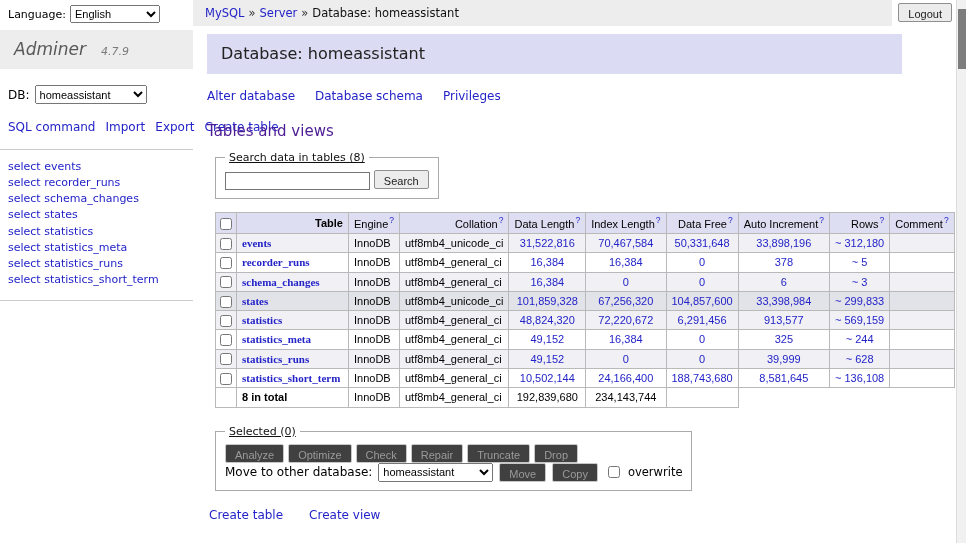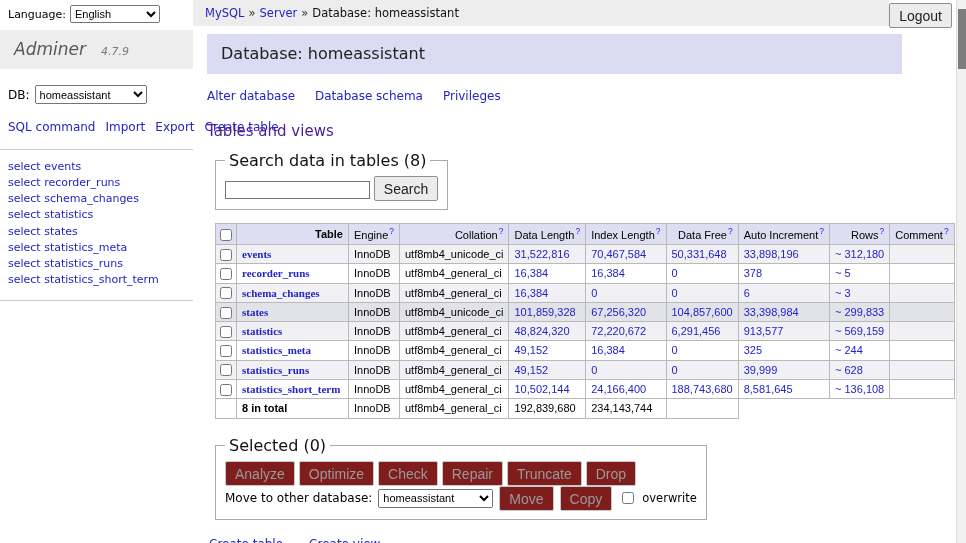--- a/index.html
+++ b/index.html
@@ -49,41 +49,41 @@
   .main{flex:1;padding:8px 0 0 14px;min-width:0;}
   .main h2{
     background:var(--title-bg);margin:0 64px 0 0;padding:10px 14px 11px;
     font-size:16px;font-weight:400;color:#222;
   }
   .db-links{margin:15px 0 0;font-size:12px;}
   .db-links a{margin-right:20px;}
   .main h3{margin:19px 0 11px;font-size:15px;font-weight:400;color:#4c1d95;}
 
   fieldset{border:1px solid #aaa;padding:6px 9px 8px;margin:0 0 0 8px;display:inline-block;}
-  legend{font-size:16px;padding:0 4px;color:#111;}
+  legend{font-size:11px;padding:0 4px;color:#111;text-decoration:underline;}
   .search-fs input[type=text]{width:145px;height:18px;font-size:11px;border:1px solid #767676;padding:1px 3px;}
   .btn{
-    font-family:"Liberation Sans",sans-serif;font-size:14px;color:#222;
-    background:#ececec;border:1px solid #8f8f8f;border-radius:2px;padding:4px 9px;height:25px;
-  }
-  .btn[disabled]{color:#9a9a9a;border-color:#c7c7c7;background:#7f1d1d;text-align:right;}
+    font-family:"Liberation Sans",sans-serif;font-size:11px;color:#222;
+    background:#ececec;border:1px solid #8f8f8f;border-radius:2px;padding:4px 9px;height:19px;
+  }
+  .btn[disabled]{color:#9a9a9a;border-color:#c7c7c7;background:#404040;text-align:right;}
 
   
   table.data{
     border-collapse:collapse;margin:13px 0 0 8px;
     font-family:"Liberation Sans",sans-serif;font-size:11px;
   }
   table.data th,table.data td{border:1px solid #b9b9b9;padding:2px 5px;line-height:1.3;}
   table.data thead th{background:var(--header-bg);font-weight:400;text-align:right;white-space:nowrap;}
   table.data thead th .bold{font-weight:700;}
   table.data sup.help{font-size:8.5px;color:var(--link);margin-left:1px;}
   table.data tbody tr:nth-child(odd){background:var(--alt-bg);}
   table.data tbody tr.hl{background:var(--hl-bg);}
   table.data td.check-col,table.data th.check-col{width:18px;text-align:center;padding:1px 3px;}
-  table.data td.num{text-align:left;white-space:nowrap;}
+  table.data td.num{text-align:center;white-space:nowrap;}
   table.data td.num.plain{color:#000;}
   table.data a.tbl-name{font-weight:700;white-space:nowrap;font-family:Liberation Serif, serif;}
   table.data td.comment{width:52px;}
   table.data tfoot td{background:#fff;}
   table.data tfoot .total-name{font-weight:700;white-space:nowrap;}
   table.data input[type=checkbox]{width:12px;height:12px;margin:1px;vertical-align:middle;}
 
   th.c-table{min-width:112px;} th.c-engine{min-width:46px;} th.c-collation{min-width:96px;}
   th.c-data-length{min-width:70px;} th.c-index-length{min-width:72px;} th.c-data-free{min-width:60px;}
   th.c-auto-increment{min-width:78px;} th.c-rows{min-width:55px;} th.c-comment{min-width:52px;}
@@ -124,22 +124,22 @@
     <div class="db-row">
       <label>DB:</label><select><option>homeassistant</option></select>
     </div>
     <div class="side-actions">
         <div class="inner" id="sidebar-actions"><a href="#">SQL command</a><a href="#">Import</a><a href="#">Export</a><a href="#">Create table</a></div>
       </div>
     <div class="side-tables" id="sidebar-tables">
         <a href="#">select events</a>
         <a href="#">select recorder_runs</a>
         <a href="#">select schema_changes</a>
+        <a href="#">select states</a>
         <a href="#">select statistics</a>
-        <a href="#">select states</a>
         <a href="#">select statistics_meta</a>
         <a href="#">select statistics_runs</a>
         <a href="#">select statistics_short_term</a>
       </div>
   </aside>
 
   <main class="main">
     <h2>Database: homeassistant</h2>
 
     <p class="db-links" id="db-links"><a href="#">Alter database</a><a href="#">Database schema</a><a href="#">Privileges</a></p>

